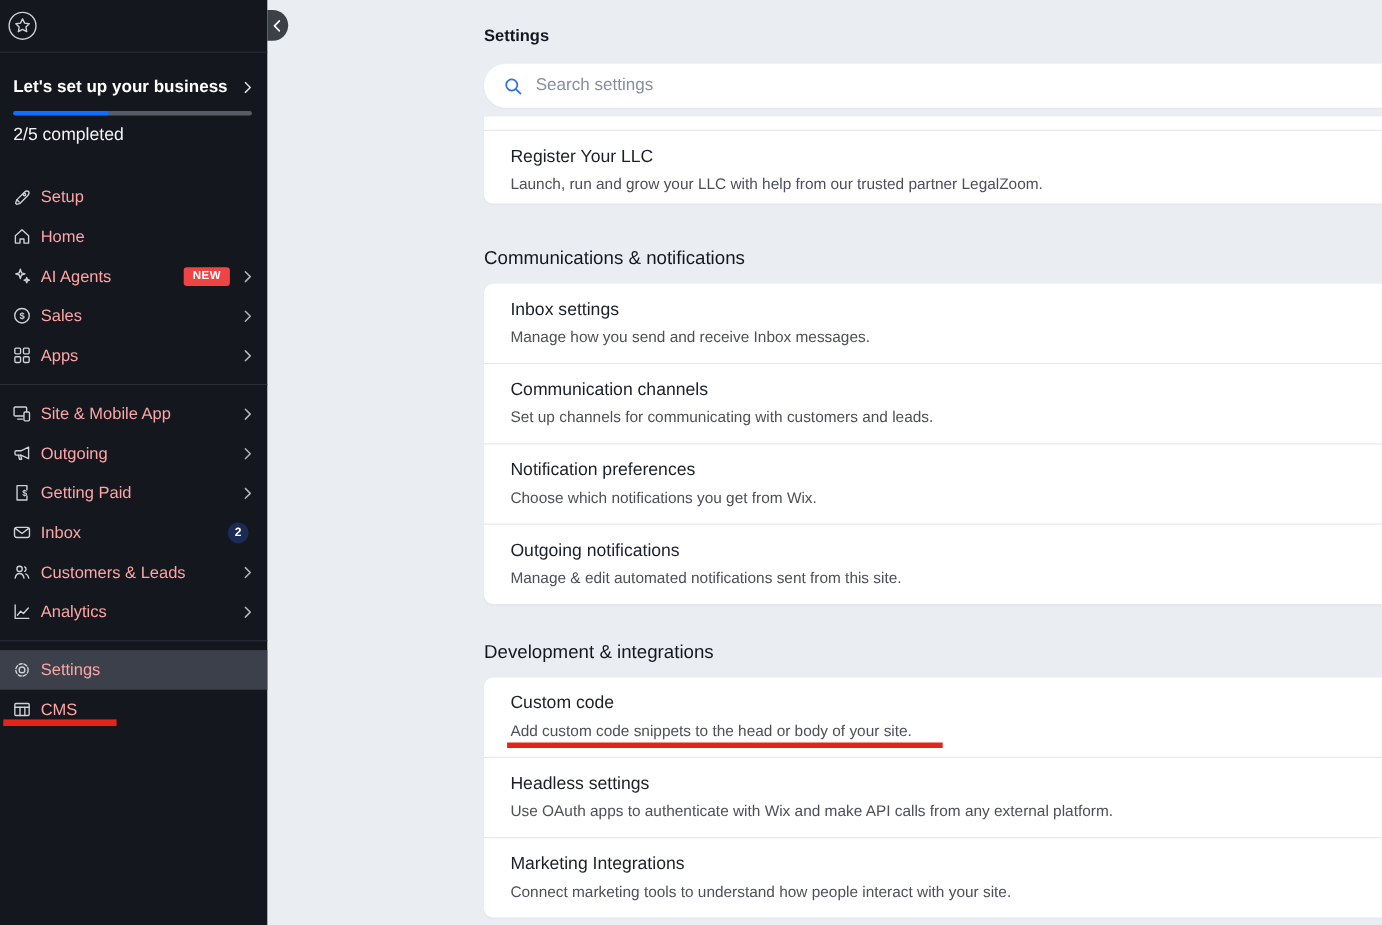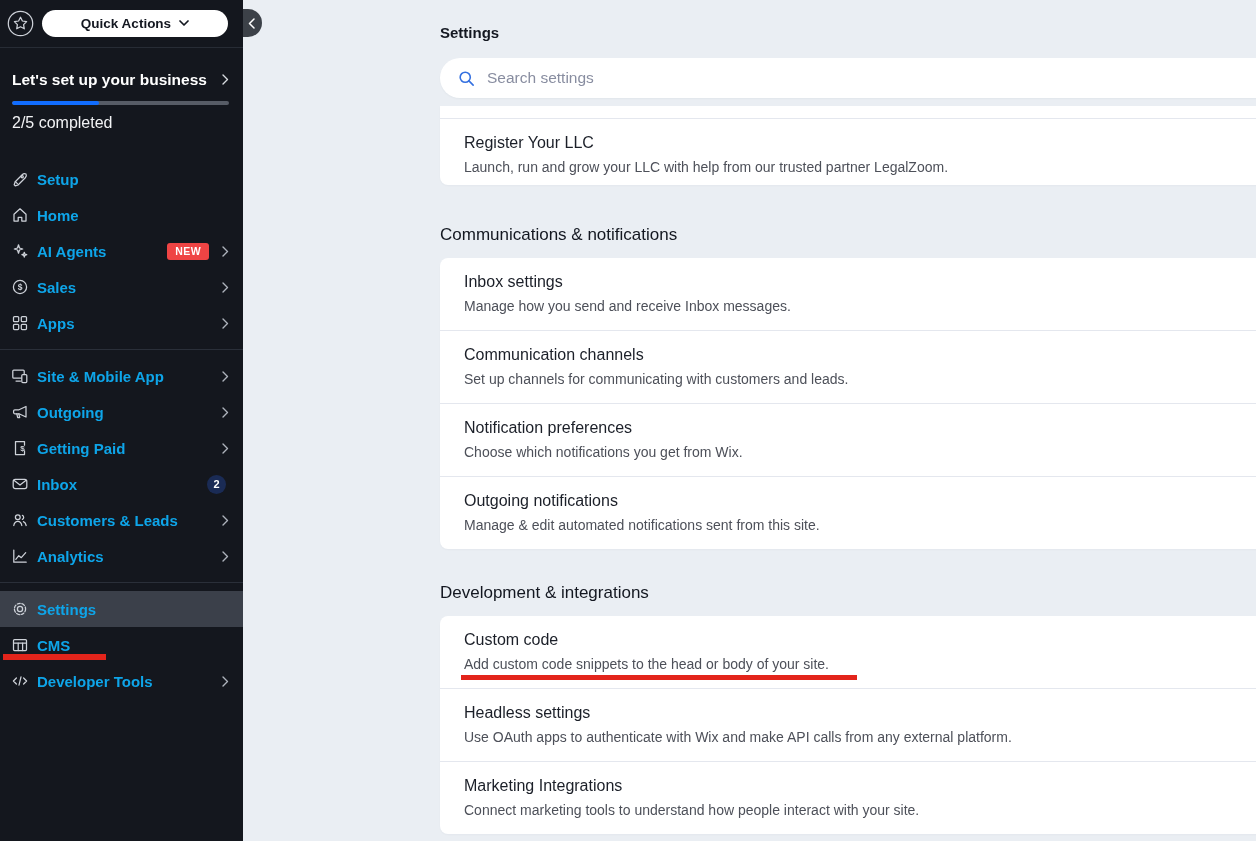--- a/index.html
+++ b/index.html
@@ -39,21 +39,21 @@
 
   .sb-nav { margin-top:30px; }
   .sb-divider { height:1px; background:#2a2f39; margin:8px 0; }
   .sb-item {
     height:36px; display:flex; align-items:center;
     padding:0 14px 0 11px; cursor:pointer; position:relative;
   }
   .sb-item.active { background:#3b404a; }
   .sb-icon { width:18px; height:18px; margin-right:8px; display:flex; align-items:center; justify-content:center; flex-shrink:0; }
   .sb-icon svg, .star-btn svg { stroke:#ced2d9; fill:none; stroke-width:1.25; stroke-linecap:round; stroke-linejoin:round; }
-  .sb-label { flex:1; font-size:15px; font-weight:700; color:#0ea5e9; }
+  .sb-label { flex:1; font-size:15px; font-weight:400; color:#fca5a5; }
   .sb-chevron { margin-left:13px; display:flex; }
   .sb-chevron svg { stroke:#aeb3bc; fill:none; stroke-width:1.4; stroke-linecap:round; stroke-linejoin:round; }
   .badge-new {
     background:#ef4444; color:#fff; font-size:10.5px; font-weight:700;
     padding:3px 8px; border-radius:3px; letter-spacing:.4px; line-height:11px;
   }
   .badge-count {
     width:19px; height:19px; border-radius:50%; background:#1a2b55; color:#fff;
     font-size:11px; font-weight:700; display:flex; align-items:center; justify-content:center;
     margin-right:3px;
@@ -106,28 +106,20 @@
 <div class="app">
 
   <aside class="sidebar">
     <div class="sb-top">
       <span class="star-btn">
         <svg width="27" height="27" viewBox="0 0 27 27">
             <circle cx="13.5" cy="13.5" r="12.2"></circle>
             <path d="M13.5 7.2l1.9 3.8 4.2.6-3 3 .7 4.2-3.8-2-3.8 2 .7-4.2-3-3 4.2-.6z"></path>
           </svg>
       </span>
-      <button class="qa-pill">
-        <span>Quick Actions</span>
-        <span style="display:flex;">
-          <svg width="10" height="7" viewBox="0 0 10 7" style="stroke:#131720;fill:none;stroke-width:1.7;stroke-linecap:round;stroke-linejoin:round;">
-              <path d="M1 1l4 4 4-4"></path>
-            </svg>
-        </span>
-      </button>
     </div>
 
     <div class="sb-banner">
       <div class="banner-head">
         <span class="banner-title">Let's set up your business</span>
         <span class="sb-chevron">
           <svg width="7" height="11" viewBox="0 0 7 11" style="stroke:#d8dbe0;">
               <path d="M1 1l4.5 4.5L1 10"></path>
             </svg>
         </span>
@@ -304,35 +296,20 @@
       <div class="sb-item">
         <span class="sb-icon">
             <svg width="18" height="18" viewBox="0 0 18 18">
               <rect x="2.5" y="3.5" width="13" height="11" rx="1"></rect>
               <path d="M2.5 7h13"></path>
               <path d="M7.2 7v7.5"></path>
               <path d="M11.6 7v7.5"></path>
             </svg>
           </span>
         <span class="sb-label">CMS</span>
-      </div>
-      <div class="sb-item">
-        <span class="sb-icon">
-            <svg width="18" height="18" viewBox="0 0 18 18">
-              <path d="M5.4 6L2.4 9l3 3"></path>
-              <path d="M12.6 6l3 3-3 3"></path>
-              <path d="M10 4.8l-2 8.4"></path>
-            </svg>
-          </span>
-        <span class="sb-label">Developer Tools</span>
-        <span class="sb-chevron">
-            <svg width="7" height="11" viewBox="0 0 7 11">
-              <path d="M1 1l4.5 4.5L1 10"></path>
-            </svg>
-          </span>
       </div>
     </nav>
 
     <div class="sb-red-underline"></div>
   </aside>
 
   <div class="collapse-tab">
     <svg width="7" height="11" viewBox="0 0 7 11">
         <path d="M6 1L1.5 5.5 6 10"></path>
       </svg>

